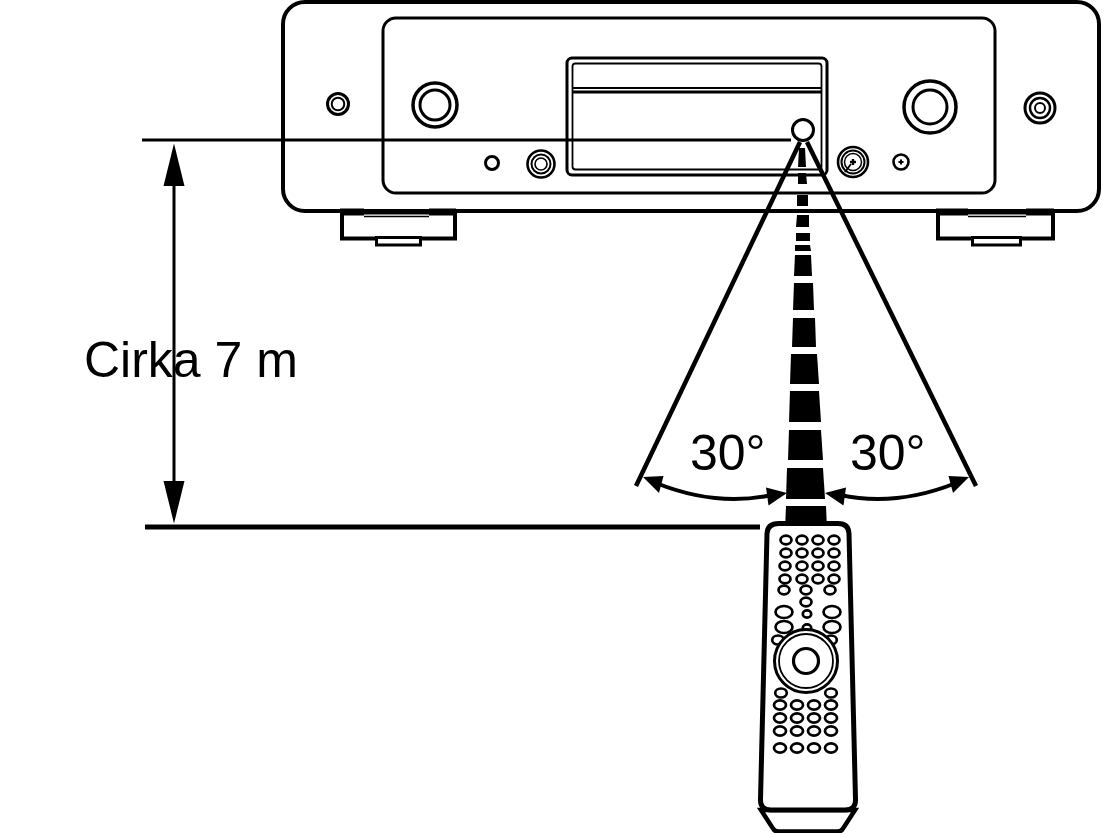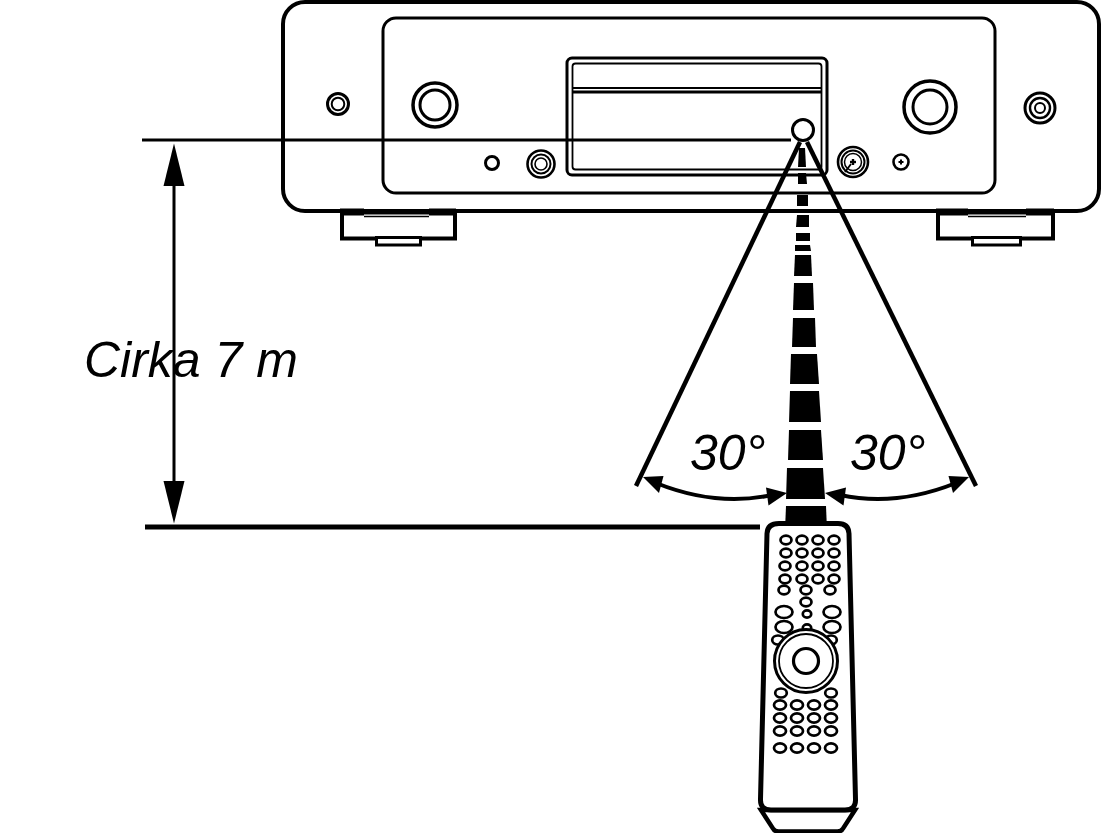--- a/index.html
+++ b/index.html
@@ -1,17 +1,17 @@
 <!DOCTYPE html>
 <html><head>
 <meta charset="utf-8">
 <style>
   html,body{margin:0;padding:0;background:#ffffff;}
   .stage{position:relative;width:1109px;height:833px;background:#ffffff;overflow:hidden;
-         font-family:"Liberation Sans",sans-serif;font-style:italic;}
+         font-family:"Liberation Sans",sans-serif;}
   .stage svg{position:absolute;left:0;top:0;}
   .lbl{font-family:"Liberation Sans",sans-serif;font-size:50px;fill:#000;}
   .ink{stroke:#000;fill:none;}
   .fillw{fill:#fff;stroke:#000;}
   .solid{fill:#000;stroke:none;}
 </style>
 </head>
 <body>
 
 <div class="stage">

